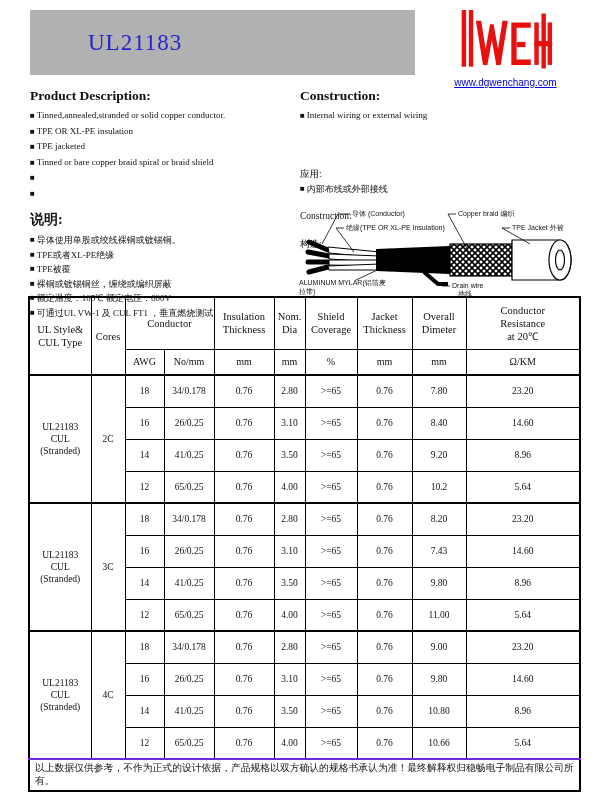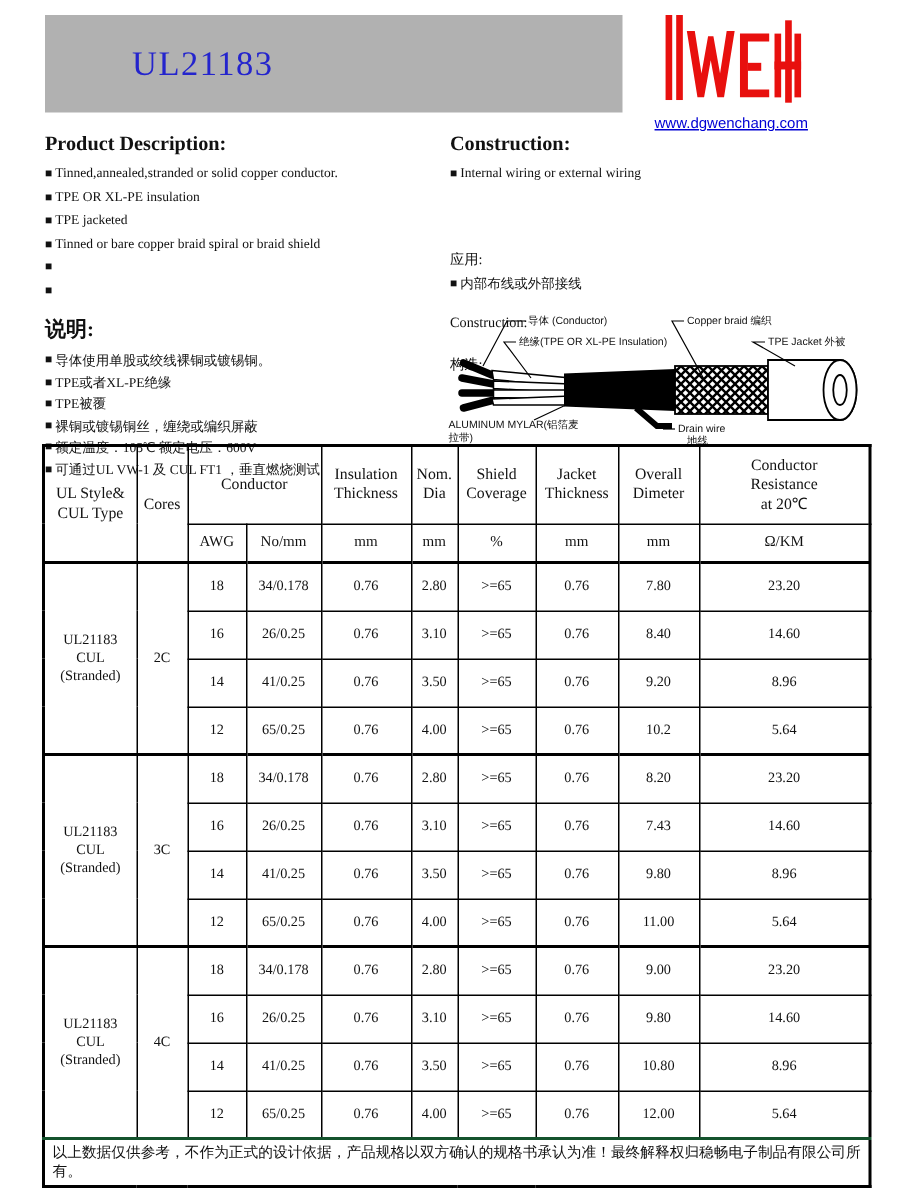--- a/index.html
+++ b/index.html
@@ -11,21 +11,21 @@
   }
 
   
   .header-band {
     position:absolute; left:30px; top:10px; width:385px; height:65px;
     background:#b1b1b1; display:flex; align-items:center;
   }
   .style-no { color:#2424cd; font-size:23px; margin-left:58px; letter-spacing:1px; }
   .file-no  { color:#1c1c1c; font-size:15px; margin-left:45px; font-family:"Liberation Mono", monospace; }
 
-  .logo-wrap { position:absolute; left:425px; top:10px; width:125px; text-align:center; }
+  .logo-wrap { position:absolute; left:443px; top:10px; width:125px; text-align:center; }
   .logo-svg { display:block; margin:0 auto; }
   .site-link {
     display:inline-block; margin-top:2px; color:#0000d4; font-size:10px;
     text-decoration:underline; font-family:"Liberation Sans", sans-serif;
   }
 
   
   .left-col  { position:absolute; left:30px;  top:88px; width:268px; }
   .right-col { position:absolute; left:300px; top:88px; width:290px; }
 
@@ -54,21 +54,21 @@
   }
   table.spec thead th { font-size:10.5px; white-space:pre-line; line-height:13px; }
   table.spec thead tr.h1 th { height:52px; }
   table.spec thead tr.h2 th { height:26px; font-size:10px; }
   table.spec tbody tr { height:32px; }
   table.spec tbody td { font-size:9.5px; }
   td.style-cell { font-size:8.5px; white-space:pre-line; line-height:12px; }
   tr.group-start td { border-top:2px solid #000; }
   table.spec tfoot td {
     height:28px; font-size:9.8px; text-align:left; padding:2px 5px;
-    border-top:2px solid #14532d;
+    border-top:2px solid #6d28d9;
   }
 </style>
 </head>
 <body>
 
 <div class="header-band">
   <span class="style-no">UL21183</span>
 </div>
 
 <div class="logo-wrap">
@@ -387,21 +387,21 @@
           <td>10.80</td>
           <td>8.96</td>
         </tr>
         <tr>
           <td>12</td>
           <td>65/0.25</td>
           <td>0.76</td>
           <td>4.00</td>
           <td>&gt;=65</td>
           <td>0.76</td>
-          <td>12.00</td>
+          <td>10.66</td>
           <td>5.64</td>
         </tr>
       </tbody>
     <tfoot>
       <tr>
         <td colspan="10">以上数据仅供参考，不作为正式的设计依据，产品规格以双方确认的规格书承认为准！最终解释权归稳畅电子制品有限公司所有。</td>
       </tr>
     </tfoot>
   </table>
 </div>

